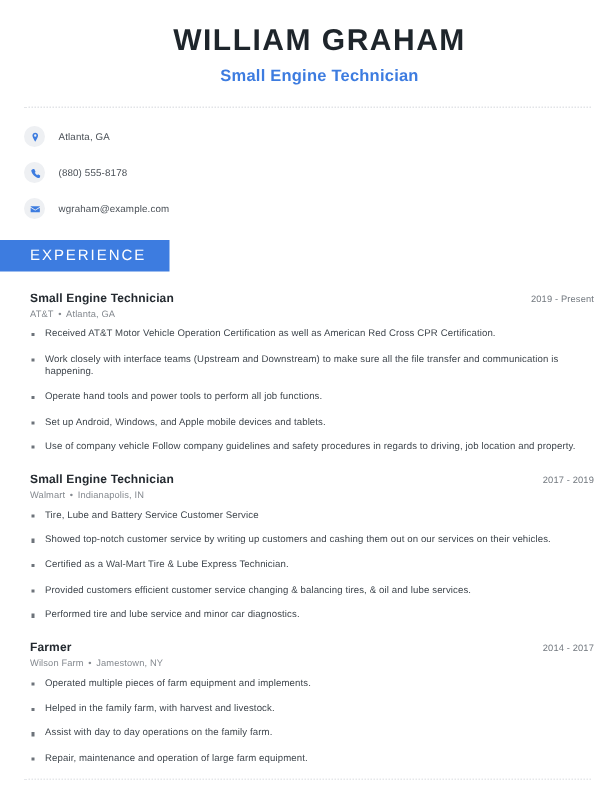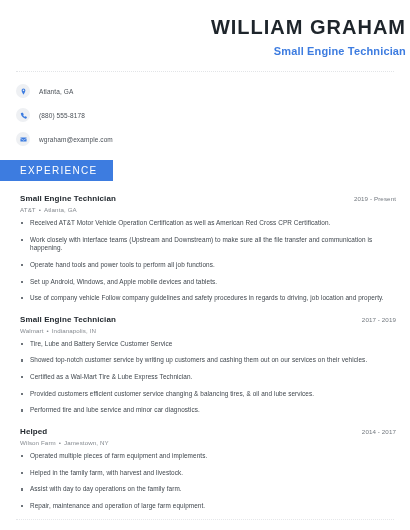--- a/index.html
+++ b/index.html
@@ -20,21 +20,21 @@
     width: 410px;
     height: 530px;
     position: relative;
     box-sizing: border-box;
     background: #ffffff;
   }
 
   
   .header {
     padding: 16px 4px 0 20px;
-    text-align: right;
+    text-align: center;
   }
   .full-name {
     font-size: 20px;
     font-weight: bold;
     letter-spacing: 1.0px;
     color: #1e252b;
     line-height: 1.15;
     margin: 0;
   }
   .job-title {
@@ -235,21 +235,21 @@
         <li>Tire, Lube and Battery Service Customer Service</li>
         <li>Showed top-notch customer service by writing up customers and cashing them out on our services on their vehicles.</li>
         <li>Certified as a Wal-Mart Tire &amp; Lube Express Technician.</li>
         <li>Provided customers efficient customer service changing &amp; balancing tires, &amp; oil and lube services.</li>
         <li>Performed tire and lube service and minor car diagnostics.</li>
       </ul>
     </div>
 
     <div class="job">
       <div class="job-head">
-        <span class="job-role">Helped</span>
+        <span class="job-role">Farmer</span>
         <span class="job-dates">2014 - 2017</span>
       </div>
       <div class="job-meta">
         <span>Wilson Farm</span><span class="sep">•</span><span>Jamestown, NY</span>
       </div>
       <ul class="bullets">
         <li>Operated multiple pieces of farm equipment and implements.</li>
         <li>Helped in the family farm, with harvest and livestock.</li>
         <li>Assist with day to day operations on the family farm.</li>
         <li>Repair, maintenance and operation of large farm equipment.</li>

